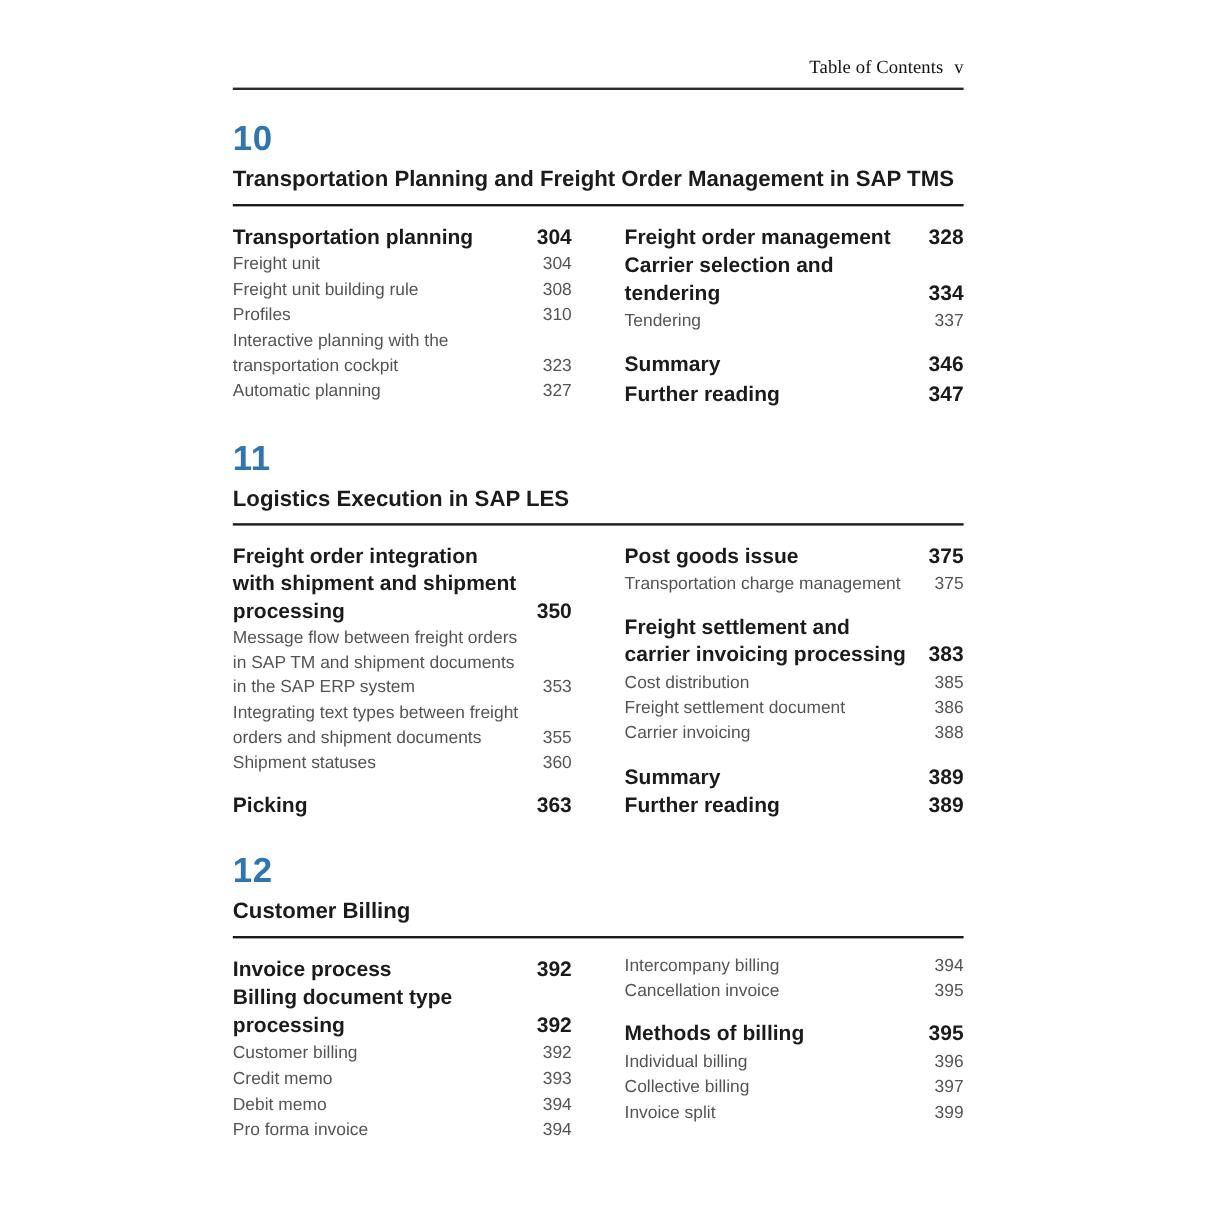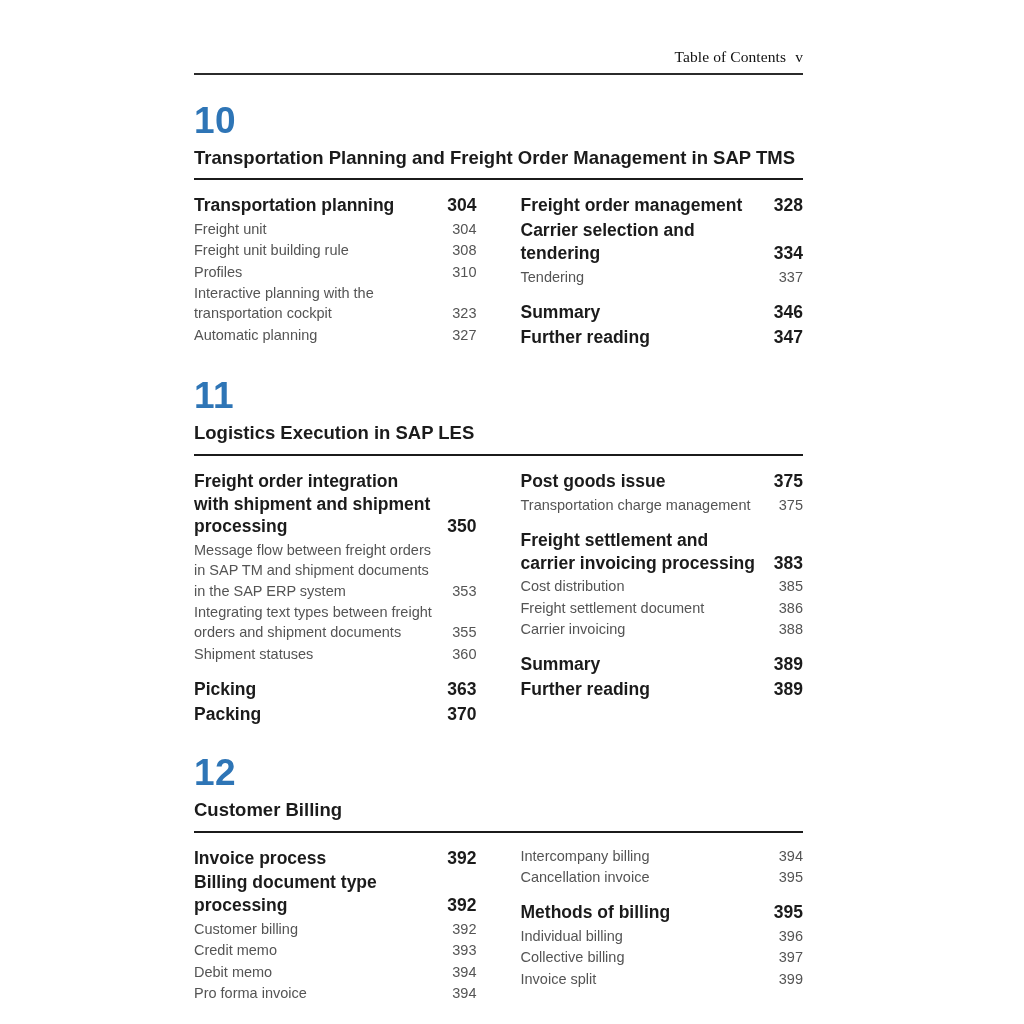--- a/index.html
+++ b/index.html
@@ -32,21 +32,21 @@
     letter-spacing: 0.1px;
   }
   .running-header .pg {
     margin-left: 9px;
   }
   
   .chapter {
     margin-top: 26px;
   }
   .chapter-number {
-    font-size: 37px;
+    font-size: 29px;
     font-weight: bold;
     color: #2e75b6;
     line-height: 1.1;
     letter-spacing: 0.5px;
   }
   .chapter-title {
     margin: 4px 0 0 0;
     font-size: 18.5px;
     font-weight: bold;
     color: #1b1b1b;
@@ -176,24 +176,20 @@
                 <span class="pageno">355</span>
               </div>
               <div class="entry sub">
                 <span class="label">Shipment statuses</span>
                 <span class="pageno">360</span>
               </div>
               <div class="entry main gap">
                 <span class="label">Picking</span>
                 <span class="pageno">363</span>
               </div>
-              <div class="entry main">
-                <span class="label">Packing</span>
-                <span class="pageno">370</span>
-              </div>
             </div>
             <div class="col">
               <div class="entry main">
                 <span class="label">Post goods issue</span>
                 <span class="pageno">375</span>
               </div>
               <div class="entry sub">
                 <span class="label">Transportation charge management</span>
                 <span class="pageno">375</span>
               </div>

